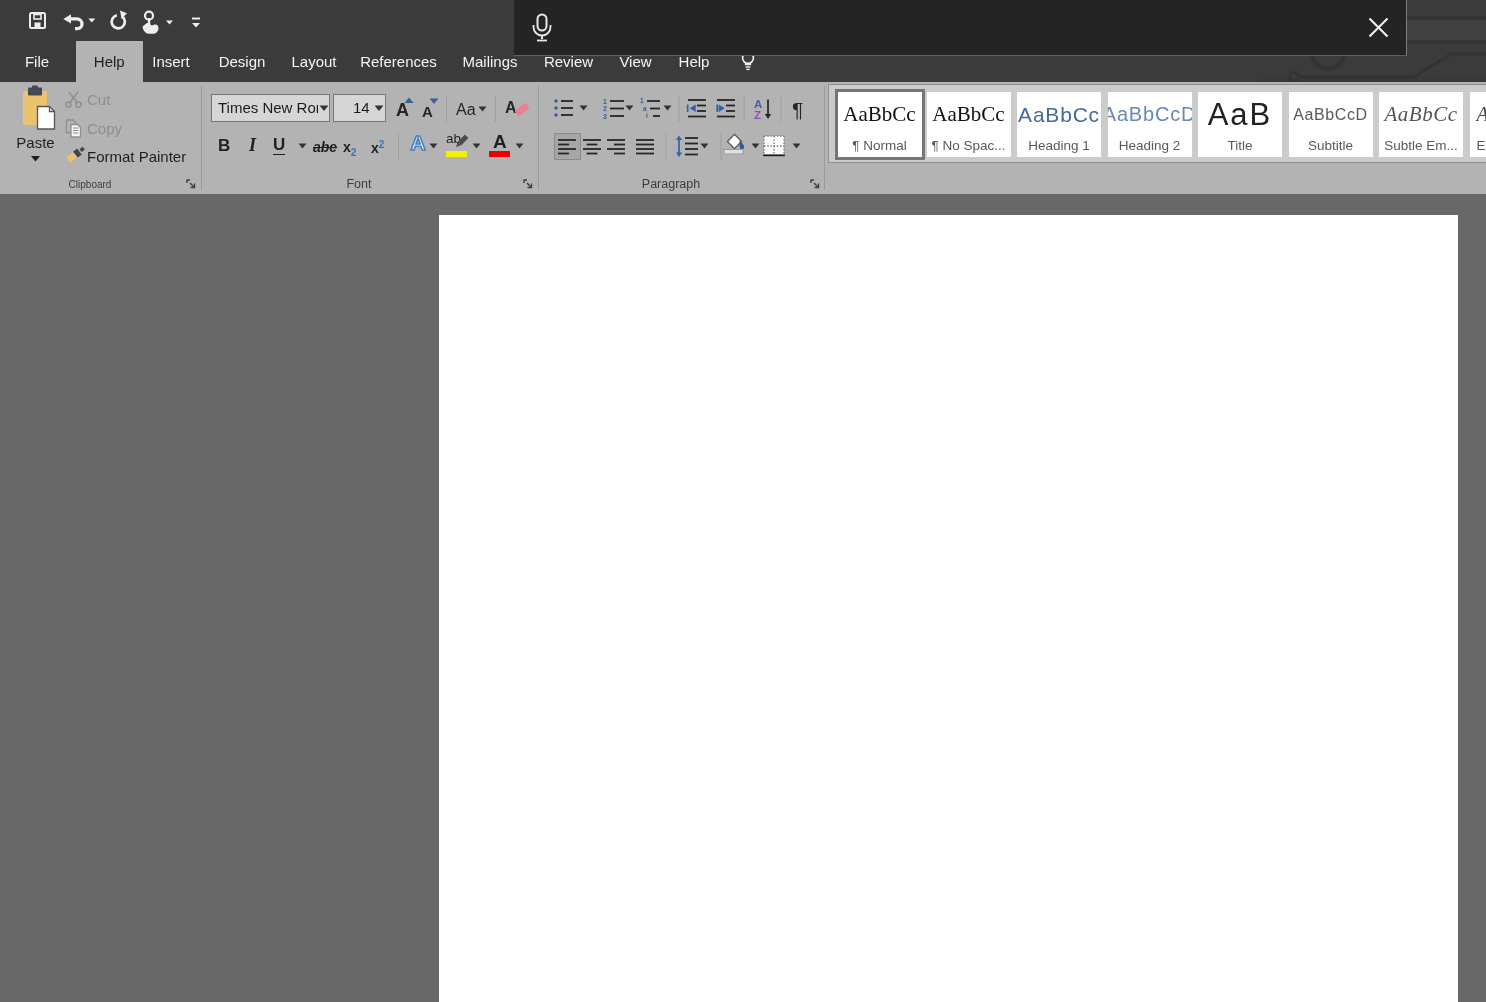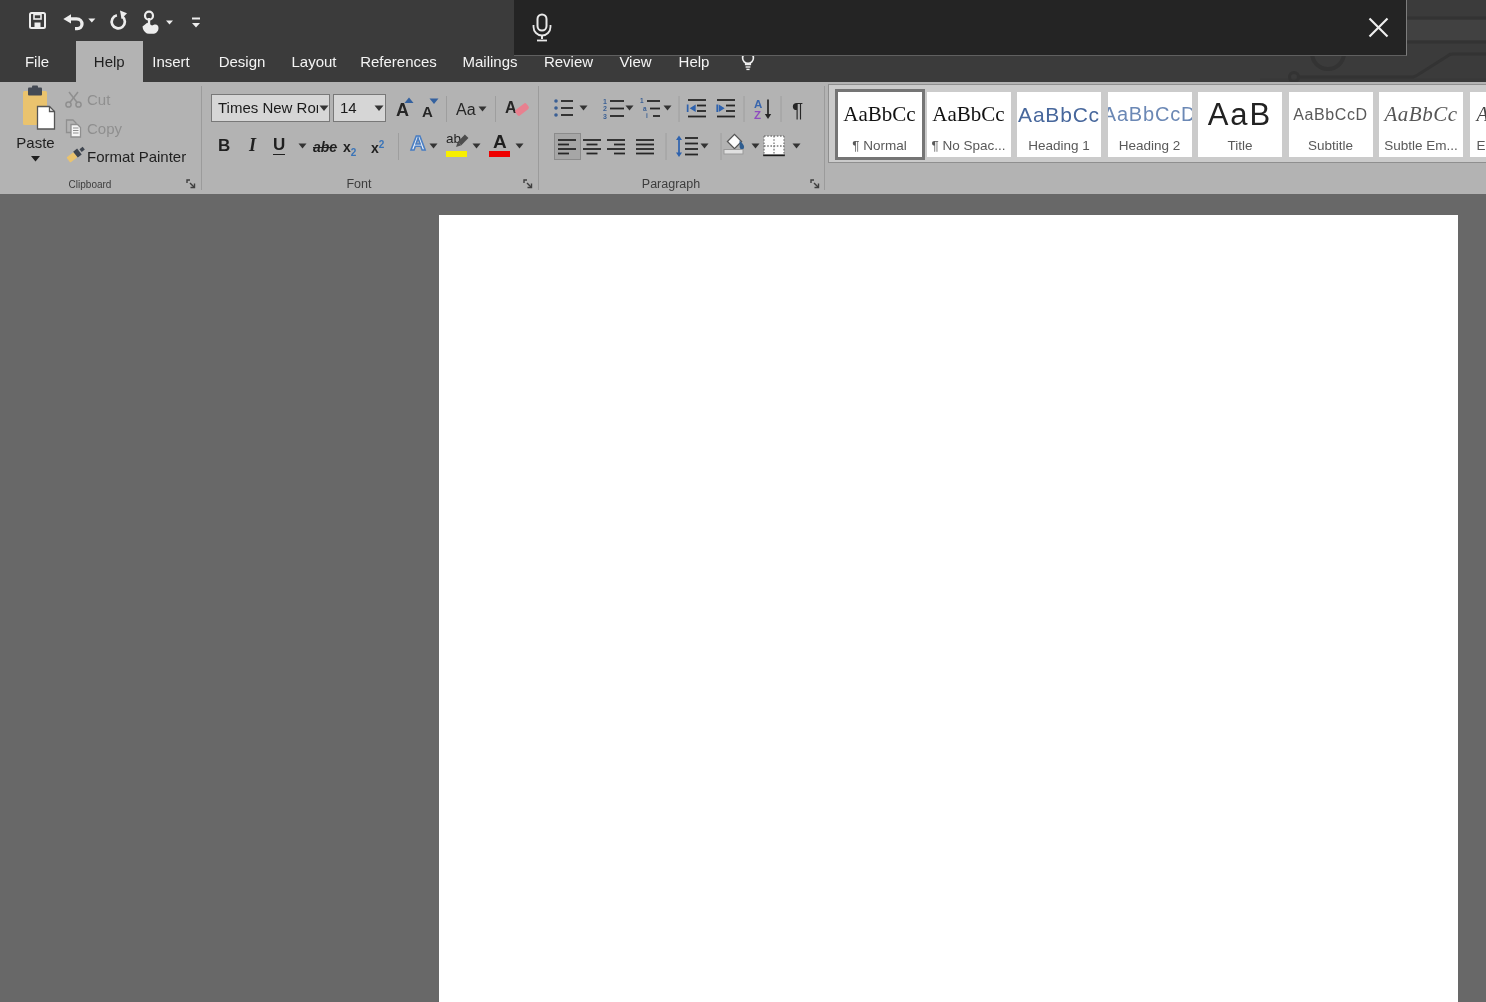--- a/index.html
+++ b/index.html
@@ -152,21 +152,21 @@
   </g>
 </svg>
 <div class="abs" style="left:87px;top:148px;font-size:15px;color:#1f1f1f;">Format Painter</div>
 
 <div class="abs" style="left:211px;top:94px;width:119px;height:28px;background:#d6d6d6;border:1px solid #787878;">
     <div style="position:absolute;left:6px;top:0;width:100px;height:26px;font-size:15px;color:#1b1b1b;line-height:26px;white-space:nowrap;overflow:hidden;">Times New Roman</div>
   </div>
 <svg class="abs" style="left:319px;top:105px;" width="10" height="7" viewBox="0 0 10 7">
     <path d="M 0.5,0.5 L 9.5,0.5 L 5,6 Z" fill="#333"></path>
   </svg>
-<div class="abs" style="left:333px;top:94px;width:53px;height:28px;background:#d6d6d6;border:1px solid #787878;font-size:15px;color:#1b1b1b;line-height:26px;padding-left:6px;">14</div>
+<div class="abs" style="left:333px;top:94px;width:53px;height:28px;background:#d6d6d6;border:1px solid #787878;font-size:15px;color:#1b1b1b;line-height:26px;padding-left:19px;">14</div>
 <svg class="abs" style="left:374px;top:105px;" width="10" height="7" viewBox="0 0 10 7">
     <path d="M 0.5,0.5 L 9.5,0.5 L 5,6 Z" fill="#333"></path>
   </svg>
 
 <div class="abs" style="left:396px;top:100px;font-size:18px;font-weight:bold;color:#262626;">A</div>
 <svg class="abs" style="left:404px;top:97px;" width="10" height="7" viewBox="0 0 10 7">
     <path d="M 5,0.5 L 9.5,6 L 0.5,6 Z" fill="#34619f"></path>
   </svg>
 <div class="abs" style="left:422px;top:103px;font-size:15px;font-weight:bold;color:#262626;">A</div>
 <svg class="abs" style="left:429px;top:98px;" width="10" height="7" viewBox="0 0 10 7">

